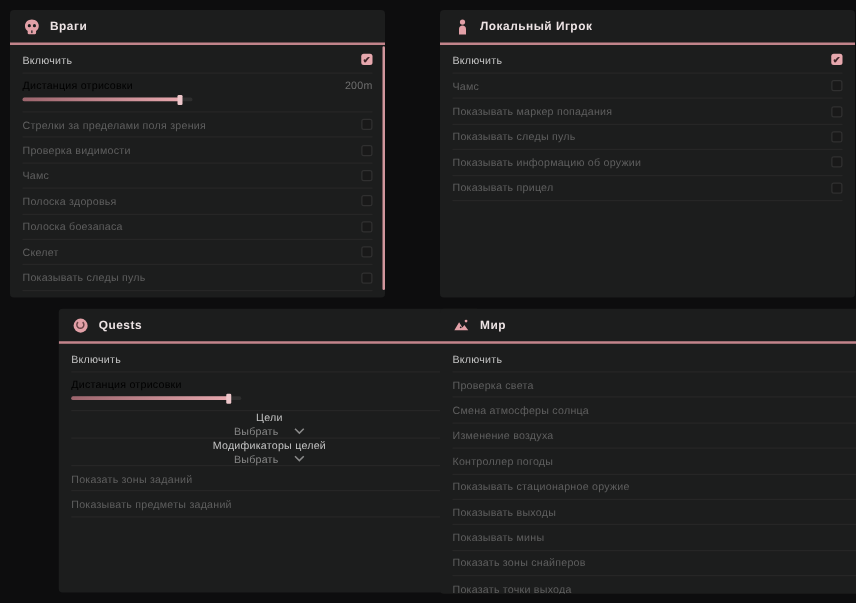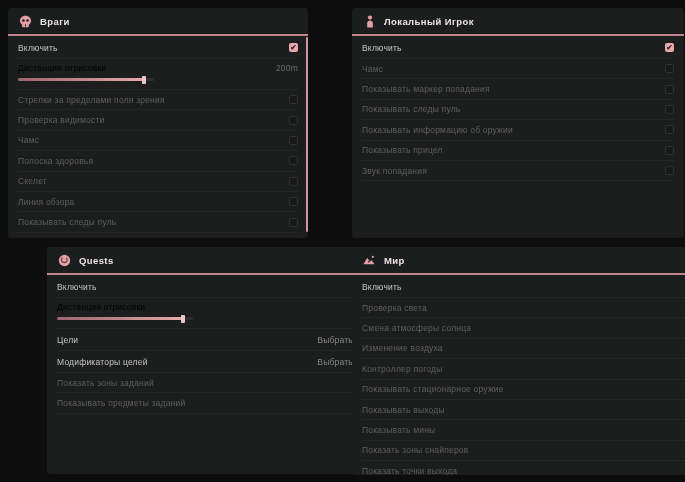--- a/index.html
+++ b/index.html
@@ -68,21 +68,21 @@
   }
   .slider .fill{
     position:absolute;left:0;top:0;bottom:0;border-radius:2px;
     background:linear-gradient(90deg,#9c656d,#e7a8ae);
   }
   .slider .thumb{
     position:absolute;top:-2.5px;width:4px;height:8px;border-radius:1px;
     background:#edc6ca;
   }
 
-  .select-row{height:21px;}
+  .select-row{height:21px;flex-direction:column;}
   .select{
     display:flex;align-items:center;gap:12px;cursor:default;
   }
   .select .sel-value{color:#878787;font-size:8.5px;}
   .chev{display:inline-flex;}
 
   .scrollbar{
     position:absolute;right:0;top:29px;bottom:6px;width:2px;
     background:#d0959c;border-radius:1px;
   }
@@ -129,25 +129,25 @@
       </div>
       <div class="row">
         <span class="label ">Чамс</span>
         <span class="checkbox "></span>
       </div>
       <div class="row">
         <span class="label ">Полоска здоровья</span>
         <span class="checkbox "></span>
       </div>
       <div class="row">
+        <span class="label ">Полоска боезапаса</span>
+        <span class="checkbox "></span>
+      </div>
+      <div class="row">
         <span class="label ">Скелет</span>
-        <span class="checkbox "></span>
-      </div>
-      <div class="row">
-        <span class="label ">Линия обзора</span>
         <span class="checkbox "></span>
       </div>
       <div class="row">
         <span class="label ">Показывать следы пуль</span>
         <span class="checkbox "></span>
       </div>
     </div>
   <div class="scrollbar"></div>
 </section>
 
@@ -179,24 +179,20 @@
       <div class="row">
         <span class="label ">Показывать следы пуль</span>
         <span class="checkbox "></span>
       </div>
       <div class="row">
         <span class="label ">Показывать информацию об оружии</span>
         <span class="checkbox "></span>
       </div>
       <div class="row">
         <span class="label ">Показывать прицел</span>
-        <span class="checkbox "></span>
-      </div>
-      <div class="row">
-        <span class="label ">Звук попадания</span>
         <span class="checkbox "></span>
       </div>
     </div>
 </section>
 
 <section class="panel p2">
   <header class="panel-header">
     <span class="icon">
       <svg width="13" height="13" viewBox="0 0 12 12">
         <circle cx="6" cy="6" r="5.2" fill="#e2a0a7"></circle>

